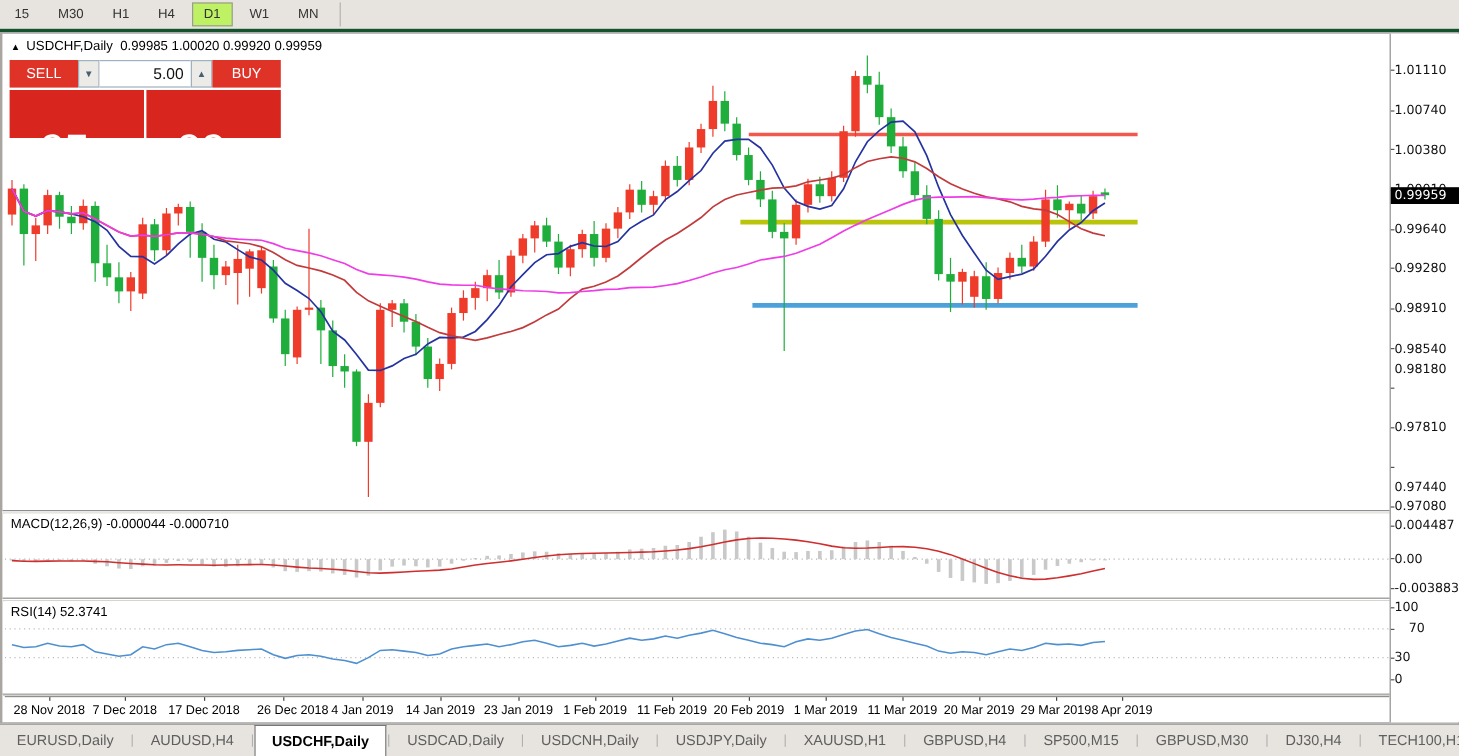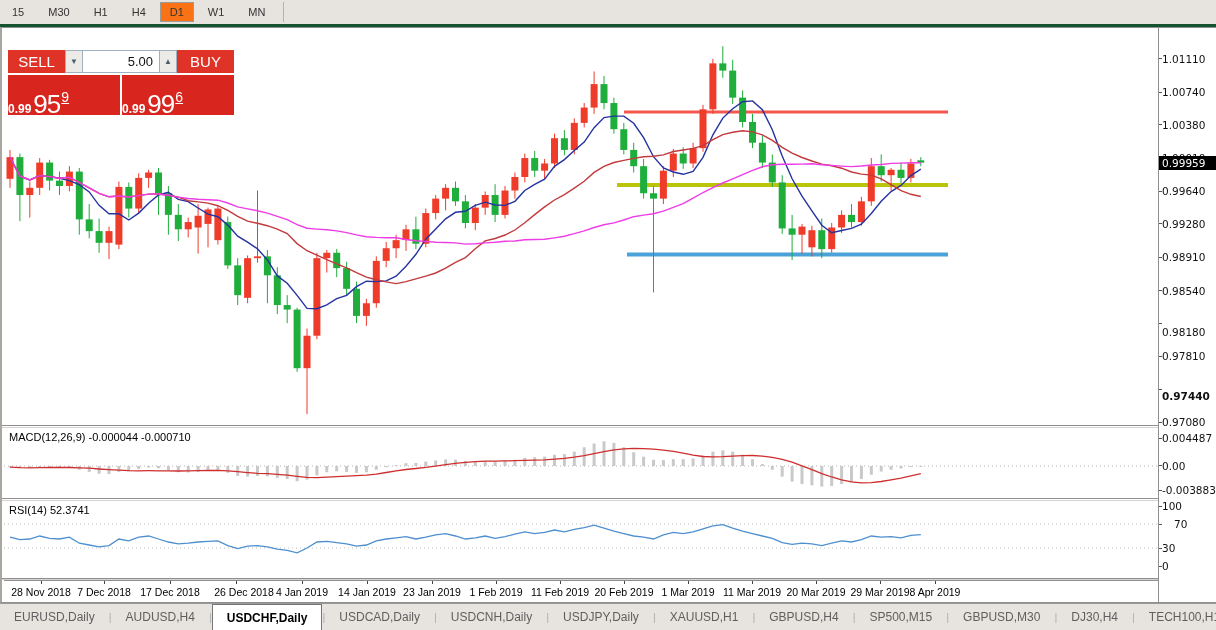--- a/index.html
+++ b/index.html
@@ -2,21 +2,21 @@
 <html><head>
 <meta charset="utf-8">
 <style>
   * { box-sizing: border-box; margin: 0; padding: 0; }
   html,body { width:1216px; height:630px; overflow:hidden; font-family:"Liberation Sans",sans-serif; background:#e7e4df; }
 
   
   #toolbar { position:absolute; left:0; top:0; width:1216px; height:27px; background:#e7e4df;
              display:flex; align-items:center; border-bottom:3px solid #14532d; }
   .tfbtn { font-size:11px; color:#333; padding:3px 9px; margin:0 2px; border:1px solid transparent; background:transparent; cursor:default; font-family:"Liberation Sans",sans-serif; }
-  .tfbtn.active { background:#f97316; border:1px solid #9c9a96; }
+  .tfbtn.active { background:#bef264; border:1px solid #9c9a96; }
   .tsep { width:1px; height:20px; background:#b5b2ad; margin-left:6px; }
 
   
   #window { position:absolute; left:0; top:27px; width:1216px; height:576px; background:#fff;
             border:1px solid #8f8f8f; border-left:2px solid #a9a6a0; }
   .pane { position:absolute; left:2px; width:1154px; background:#fff; overflow:hidden; }
   #main-pane { top:2px;  height:395px; }
   #macd-pane { top:400px; height:70px; }
   #rsi-pane  { top:473px; height:77px; }
   .splitter { position:absolute; left:0; width:1214px; height:3px; background:#fff;
@@ -30,28 +30,28 @@
   #price-badge { position:absolute; left:1157px; width:57px; height:14px; background:#000; color:#fff;
                  font-size:10.5px; line-height:14px; padding-left:3px; font-family:"DejaVu Sans",sans-serif; z-index:5; }
 
   
   .pane-label { position:absolute; left:5px; top:3px; font-size:11px; color:#000; z-index:4; white-space:nowrap; }
   #chart-header .tri { font-size:8px; margin-right:5px; }
 
   
   #trade-panel { position:absolute; left:4px; top:20px; z-index:6; width:226px; }
   #spin-row { display:flex; height:23px; }
-  .trade-btn { width:57px; background:#df3327; color:#fff; font-size:15px; text-align:center; line-height:23px; cursor:default; }
+  .trade-btn { width:57px; background:#df3327; color:#fff; font-size:12px; text-align:center; line-height:23px; cursor:default; }
   .spin-btn { width:18px; background:#ecebe8; border:1px solid #9fb0c0; color:#46606e; font-size:8px; text-align:center; line-height:21px; }
   #vol-input { width:76px; border:1px solid #9fb0c0; border-left:none; border-right:none; text-align:right; padding-right:6px; font-size:13px; font-family:"Liberation Sans",sans-serif; color:#111; }
   #tile-row { display:flex; margin-top:2px; }
   .tile { width:112px; height:40px; background:#d8251e; color:#fff; display:flex; align-items:baseline; justify-content:flex-start; padding-top:14px; }
   .tile + .tile { margin-left:2px; }
   .tile .pfx { font-size:12px; font-weight:bold; margin-right:2px; }
-  .tile .big { font-size:26px; letter-spacing:-1px; }
+  .tile .big { font-size:38px; letter-spacing:-1px;margin-top:16px; }
   .tile .sup { font-size:14px; position:relative; top:-11px; text-decoration:underline; margin-left:1px; }
 
   
   #date-row { position:absolute; left:2px; top:552px; width:1154px; height:21px; background:#fff; border-top:1px solid #8f8f8f; }
   .date-label { position:absolute; top:5px; font-size:10.5px; color:#000; transform:translateX(-50%); white-space:nowrap;text-align:center; }
   .date-tick { position:absolute; top:0; width:1px; height:3px; background:#444; }
 
   
   #tabbar { position:absolute; left:0; top:603px; width:1216px; height:27px; background:#e7e4df;
             border-top:1px solid #9a9a9a; display:flex; align-items:stretch; overflow:hidden; }
@@ -70,20 +70,23 @@
     <button class="tfbtn">H1</button>
     <button class="tfbtn">H4</button>
     <button class="tfbtn active">D1</button>
     <button class="tfbtn">W1</button>
     <button class="tfbtn">MN</button>
     <div class="tsep"></div>
   </div>
 
 <div id="window">
   <div class="pane" id="main-pane">
+    <div class="pane-label" id="chart-header">
+      <span class="tri">▲</span><span>USDCHF,Daily</span>&nbsp;&nbsp;<span>0.99985</span> <span>1.00020</span> <span>0.99920</span> <span>0.99959</span>
+    </div>
     <div id="trade-panel">
       <div id="spin-row">
         <div class="trade-btn">SELL</div>
         <div class="spin-btn">▼</div>
         <input id="vol-input" value="5.00" style="">
         <div class="spin-btn">▲</div>
         <div class="trade-btn">BUY</div>
       </div>
       <div id="tile-row">
         <div class="tile">
@@ -454,25 +457,25 @@
       <div class="axis-label" style="top: 124.059px;">1.00010</div>
       <div class="axis-tickmark" style="top: 162.927px;"></div>
       <div class="axis-label" style="top: 157.427px;">0.99640</div>
       <div class="axis-tickmark" style="top: 195.393px;"></div>
       <div class="axis-label" style="top: 189.893px;">0.99280</div>
       <div class="axis-tickmark" style="top: 228.76px;"></div>
       <div class="axis-label" style="top: 223.26px;">0.98910</div>
       <div class="axis-tickmark" style="top: 262.128px;"></div>
       <div class="axis-label" style="top: 256.628px;">0.98540</div>
       <div class="axis-tickmark" style="top: 294.594px;"></div>
-      <div class="axis-label" style="top: 298px;">0.98180</div>
+      <div class="axis-label" style="top: 274px;">0.98180</div>
       <div class="axis-tickmark" style="top: 327.961px;"></div>
       <div class="axis-label" style="top: 322.461px;">0.97810</div>
       <div class="axis-tickmark" style="top: 361.329px;"></div>
-      <div class="axis-label" style="top: 362px; font-weight: bold;">0.97440</div>
+      <div class="axis-label" style="top: 372px;">0.97440</div>
       <div class="axis-tickmark" style="top: 393.795px;"></div>
       <div class="axis-label" style="top: 388.295px;">0.97080</div>
       <div class="axis-tickmark" style="top: 409.501px;"></div>
       <div class="axis-label" style="top: 404.001px;">0.004487</div>
       <div class="axis-tickmark" style="top: 437.495px;"></div>
       <div class="axis-label" style="top: 431.995px;">0.00</div>
       <div class="axis-tickmark" style="top: 461.72px;"></div>
       <div class="axis-label" style="top: 456.22px;">-0.003883</div>
       <div class="axis-tickmark" style="top: 477.537px;"></div>
       <div class="axis-label" style="top: 472.037px;">100</div>

